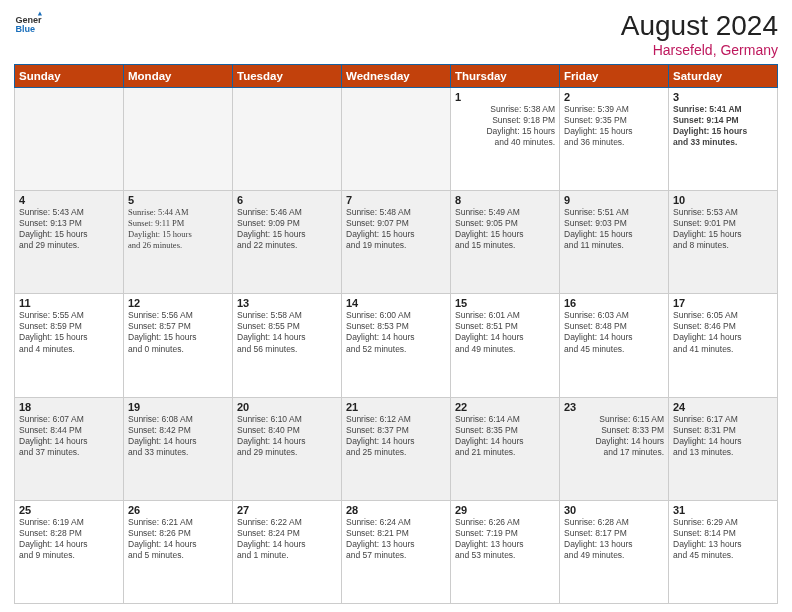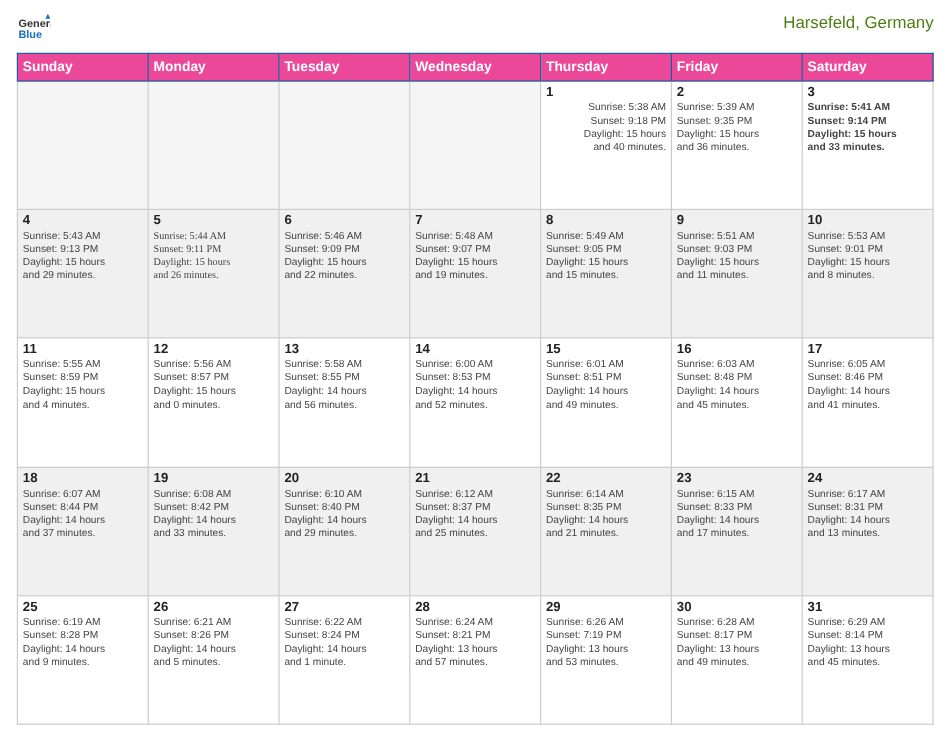--- a/index.html
+++ b/index.html
@@ -35,31 +35,31 @@
     .title-block {
       text-align: right;
     }
     .month-year {
       font-size: 28px;
       font-weight: normal;
       color: #222;
     }
     .location {
       font-size: 14px;
-      color: #4d7c0f;
+      color: #be185d;
     }
     .calendar {
       flex: 1;
       border: 1px solid #ccc;
       border-collapse: collapse;
       width: 100%;
       table-layout: fixed;
     }
     .calendar th {
-      background: #ec4899;
+      background: #c2410c;
       color: #fff;
       font-size: 11.5px;
       font-weight: bold;
       padding: 5px 4px;
       text-align: left;
       border: 1px solid #1560a0;
     }
     .calendar td {
       border: 1px solid #ccc;
       vertical-align: top;
@@ -93,20 +93,21 @@
 <div class="page">
   <div class="header">
     <div class="logo">
       <svg class="logo-icon" viewBox="0 0 40 40">
         <text x="2" y="18" font-size="13" font-weight="bold" fill="#333">General</text>
         <text x="2" y="31" font-size="13" font-weight="bold" fill="#1a6fbb">Blue</text>
         <polygon points="34,8 40,8 37,2" fill="#1a6fbb"></polygon>
       </svg>
     </div>
     <div class="title-block">
+      <div class="month-year">August 2024</div>
       <div class="location">Harsefeld, Germany</div>
     </div>
   </div>
 
   <table class="calendar">
     <thead>
       <tr>
       <th>Sunday</th>
           <th>Monday</th>
           <th>Tuesday</th>
@@ -277,21 +278,21 @@
           </td>
           <td>
             <span class="day-number">22</span>
             <div class="day-info" style="white-space: pre-line;">Sunrise: 6:14 AM
 Sunset: 8:35 PM
 Daylight: 14 hours
 and 21 minutes.</div>
           </td>
           <td>
             <span class="day-number">23</span>
-            <div class="day-info" style="white-space: pre-line;">Sunrise: 6:15 AM
+            <div class="day-info" style="white-space: pre-line; text-align: right;">Sunrise: 6:15 AM
 Sunset: 8:33 PM
 Daylight: 14 hours
 and 17 minutes.</div>
           </td>
           <td>
             <span class="day-number">24</span>
             <div class="day-info" style="white-space: pre-line;">Sunrise: 6:17 AM
 Sunset: 8:31 PM
 Daylight: 14 hours
 and 13 minutes.</div>

